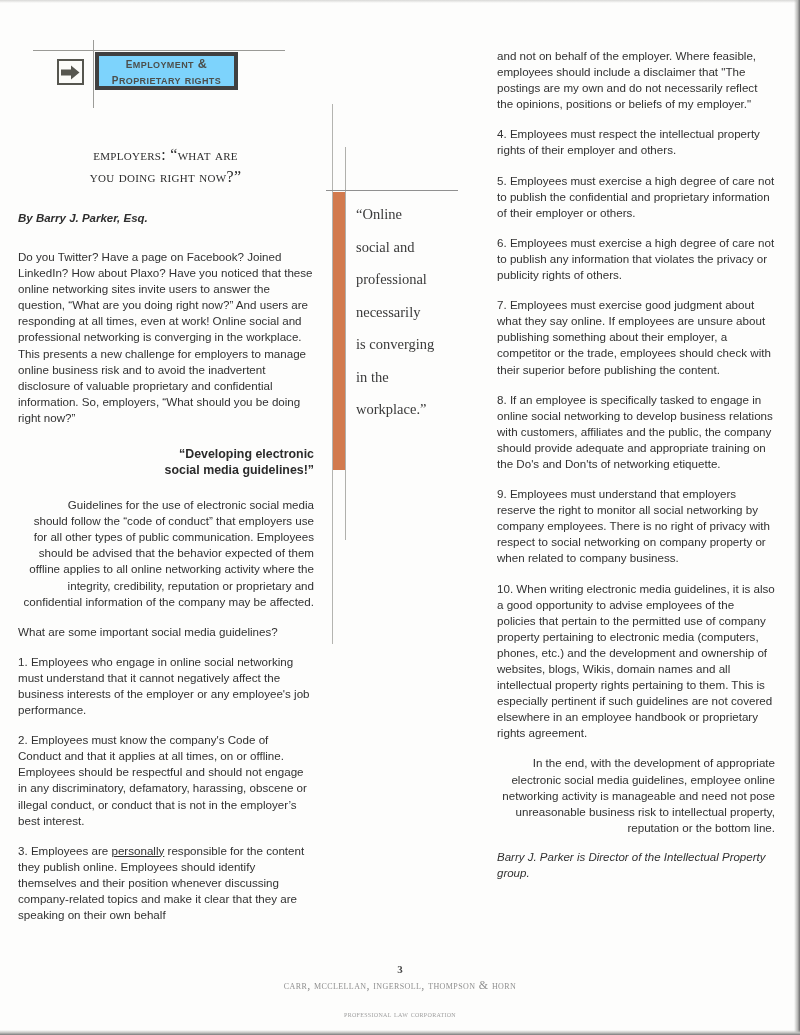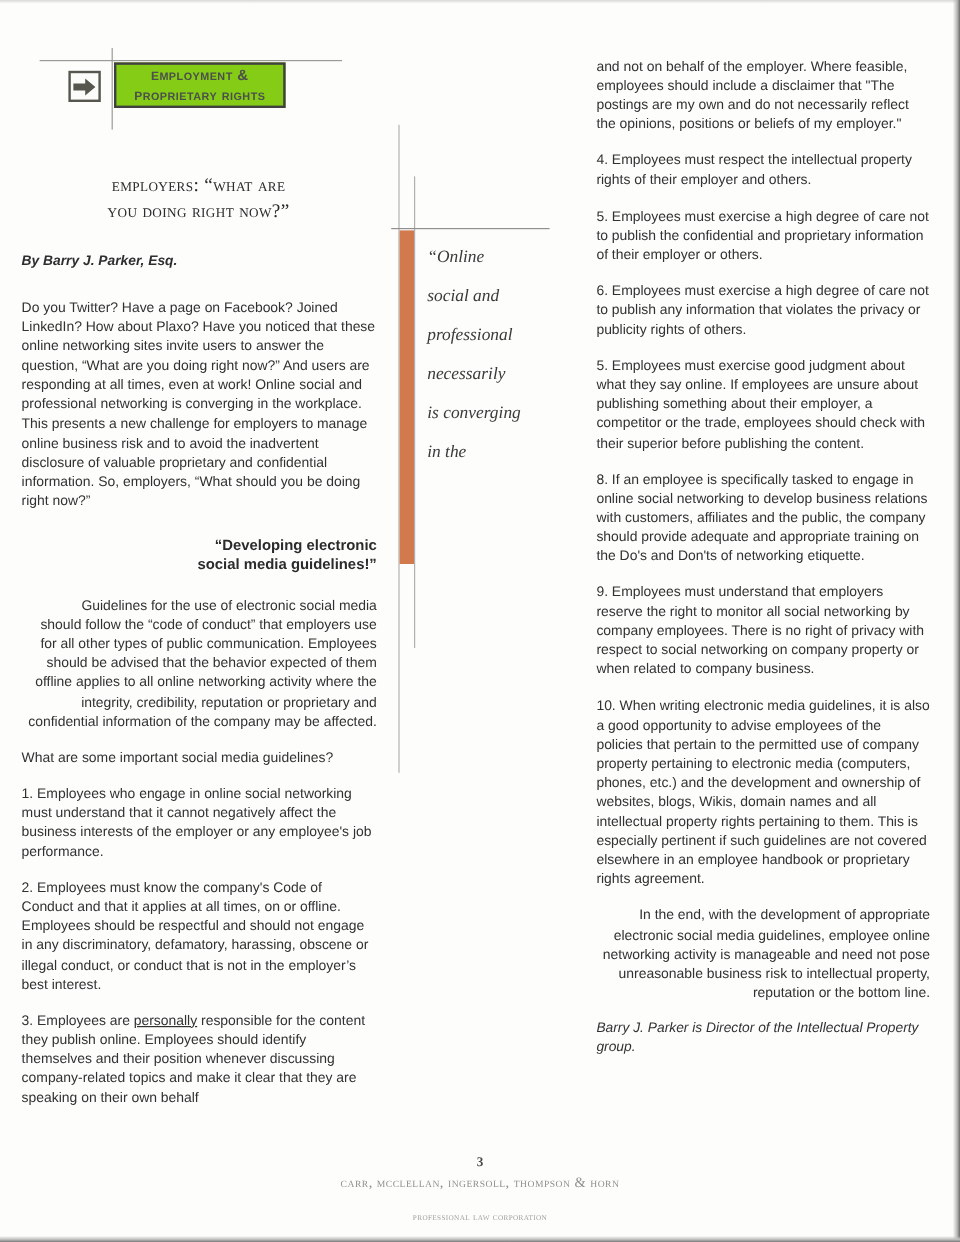--- a/index.html
+++ b/index.html
@@ -48,22 +48,22 @@
   .vline-header {
     position: absolute;
     left: 93px; top: 40px;
     width: 1px; height: 68px;
     background: #9c9c98;
   }
   .flag-box {
     position: absolute;
     left: 95px; top: 52px;
     width: 143px; height: 38px;
-    background: #84cc16;
-    border: 2px solid #404040;
+    background: #7dd3fc;
+    border: 4px solid #404040;
     box-sizing: border-box;
     display: flex;
     flex-direction: column;
     align-items: center;
     justify-content: center;
     line-height: 1.12;
   }
   .flag-line {
     font-family: "Liberation Sans", sans-serif;
     font-weight: bold;
@@ -170,21 +170,20 @@
     position: absolute;
     left: 333px; top: 192px;
     width: 12px; height: 278px;
     background: #d27a4e;
   }
   .pull-quote {
     position: absolute;
     left: 356px; top: 198px;
     width: 104px;
     font-family: "Liberation Serif", serif;
-    font-style: italic;
     font-size: 14.5px;
     line-height: 32.5px;
     color: #3a3a3a;
   }
 
   
   .footer {
     position: absolute;
     left: 0; top: 963px;
     width: 800px;
@@ -251,20 +250,21 @@
   <div class="h-quote"></div>
 
   <div class="quote-bar"></div>
   <div class="pull-quote">
     <div>“Online</div>
     <div>social and</div>
     <div>professional</div>
     <div>necessarily</div>
     <div>is converging</div>
     <div>in the</div>
+    <div>workplace.”</div>
   </div>
 
   <div class="col col-left">
 
     <p>Do you Twitter? Have a page on Facebook? Joined LinkedIn? How about Plaxo? Have you noticed that these online networking sites invite users to answer the question, “What are you doing right now?” And users are responding at all times, even at work! Online social and professional networking is converging in the workplace. This presents a new challenge for employers to manage online business risk and to avoid the inadvertent disclosure of valuable proprietary and confidential information. So, employers, “What should you be doing right now?”</p>
 
     <div class="subhead">
       <div>“Developing electronic</div>
       <div>social media guidelines!”</div>
     </div>
@@ -279,21 +279,21 @@
     <p><span>3.  Employees are </span><u>personally</u><span> responsible for the content they publish online. Employees should identify themselves and their position whenever discussing company-related topics and make it clear that they are speaking on their own behalf</span></p>
   </div>
 
   <div class="col col-right">
 
     <p>and not on behalf of the employer. Where feasible, employees should include a disclaimer that "The postings are my own and do not necessarily reflect the opinions, positions or beliefs of my employer."</p>
 
     <p>4.  Employees must respect the intellectual property rights of their employer and others.</p>
     <p>5.  Employees must exercise a high degree of care not to publish the confidential and proprietary information of their employer or others.</p>
     <p>6.  Employees must exercise a high degree of care not to publish any information that violates the privacy or publicity rights of others.</p>
-    <p>5.  Employees must exercise good judgment about what they say online. If employees are unsure about publishing something about their employer, a competitor or the trade, employees should check with their superior before publishing the content.</p>
+    <p>7.  Employees must exercise good judgment about what they say online. If employees are unsure about publishing something about their employer, a competitor or the trade, employees should check with their superior before publishing the content.</p>
     <p>8.  If an employee is specifically tasked to engage in online social networking to develop business relations with customers, affiliates and the public, the company should provide adequate and appropriate training on the Do's and Don'ts of networking etiquette.</p>
     <p>9.  Employees must understand that employers reserve the right to monitor all social networking by company employees. There is no right of privacy with respect to social networking on company property or when related to company business.</p>
     <p>10.  When writing electronic media guidelines, it is also a good opportunity to advise employees of the policies that pertain to the permitted use of company property pertaining to electronic media (computers, phones, etc.) and the development and ownership of websites, blogs, Wikis, domain names and all intellectual property rights pertaining to them. This is especially pertinent if such guidelines are not covered elsewhere in an employee handbook or proprietary rights agreement.</p>
 
     <p class="indent">In the end, with the development of appropriate electronic social media guidelines, employee online networking activity is manageable and need not pose unreasonable business risk to intellectual property, reputation or the bottom line.</p>
 
     <p class="bio">Barry J. Parker is Director of the Intellectual Property group.</p>
   </div>
 
   <div class="footer">

